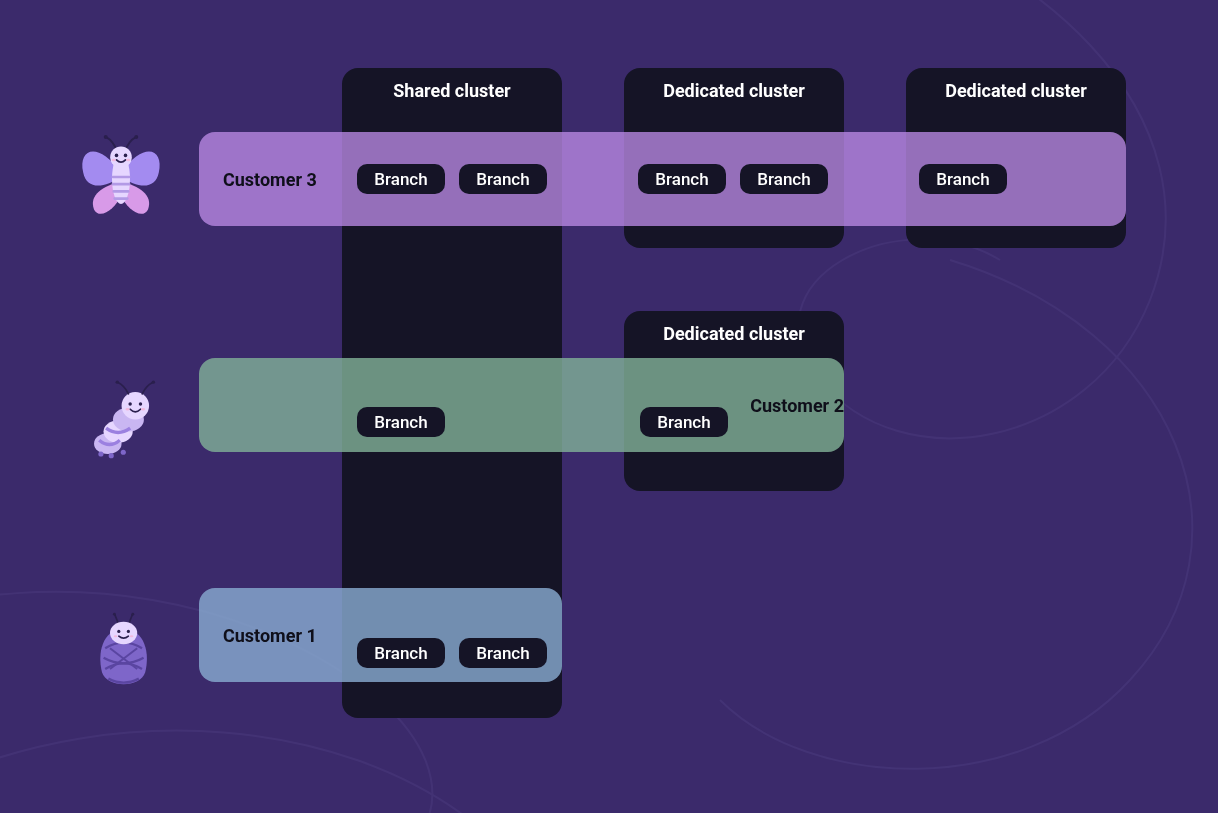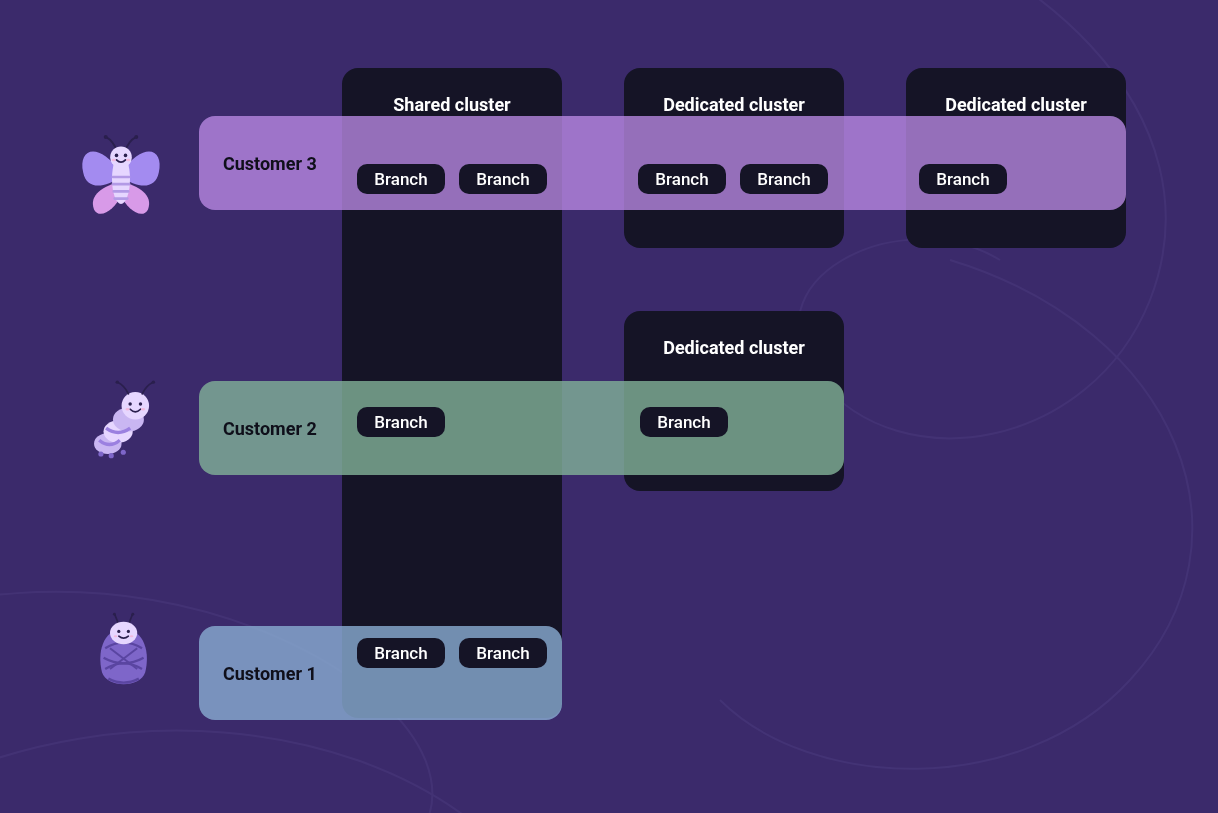--- a/index.html
+++ b/index.html
@@ -22,21 +22,21 @@
     position: relative;
     width: 1218px;
     height: 813px;
   }
 
   
   .cluster {
     position: absolute;
     background: #151426;
     border-radius: 16px;
-    padding-top: 26px;
+    padding-top: 12px;
   }
   .cluster-title {
     color: #ffffff;
     font-size: 18px;
     font-weight: 700;
     text-align: center;
   }
 
   
   .customer-row {
@@ -98,29 +98,29 @@
   </div>
 
   <div class="cluster" style="left:906px; top:68px; width:220px; height:180px;">
     <div class="cluster-title">Dedicated cluster</div>
   </div>
 
   <div class="cluster" style="left:624px; top:311px; width:220px; height:180px;">
     <div class="cluster-title">Dedicated cluster</div>
   </div>
 
-  <div class="customer-row" style="left:199px; top:116px; width:927px; background: rgba(186,137,228,0.78);">
+  <div class="customer-row" style="left:199px; top:132px; width:927px; background: rgba(186,137,228,0.78);">
     <span class="customer-label">Customer 3</span>
   </div>
 
-  <div class="customer-row" style="left:199px; top:381px; width:645px; background: rgba(130,177,152,0.80);">
+  <div class="customer-row" style="left:199px; top:358px; width:645px; background: rgba(130,177,152,0.80); justify-content: flex-end;">
     <span class="customer-label">Customer 2</span>
   </div>
 
-  <div class="customer-row" style="left:199px; top:626px; width:363px; background: rgba(136,170,208,0.82);">
+  <div class="customer-row" style="left:199px; top:588px; width:363px; background: rgba(136,170,208,0.82);">
     <span class="customer-label">Customer 1</span>
   </div>
 
   <div class="branch" style="left:357px; top:164px;">Branch</div>
   <div class="branch" style="left:459px; top:164px;">Branch</div>
   <div class="branch" style="left:638px; top:164px;">Branch</div>
   <div class="branch" style="left:740px; top:164px;">Branch</div>
   <div class="branch" style="left:919px; top:164px;">Branch</div>
 
   <div class="branch" style="left:357px; top:407px;">Branch</div>

